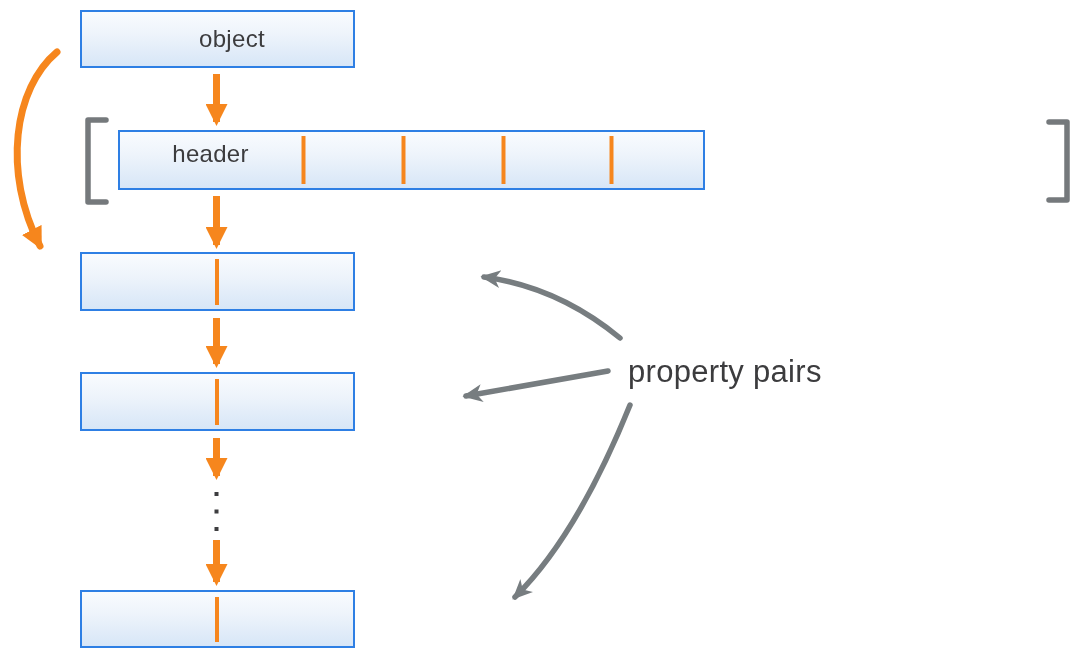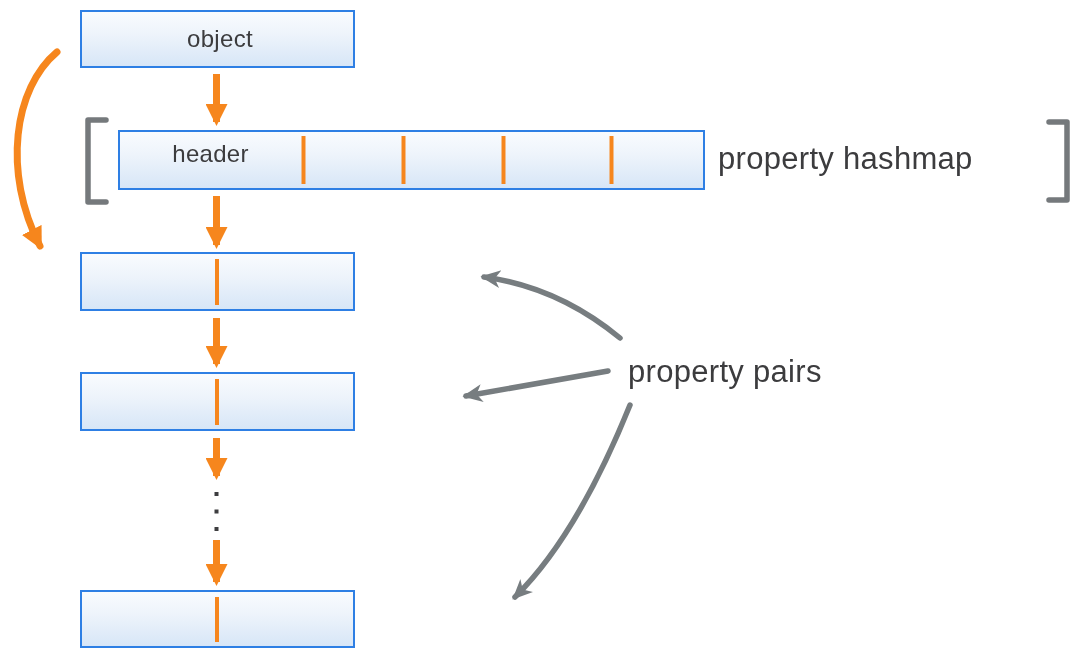--- a/index.html
+++ b/index.html
@@ -44,26 +44,25 @@
     height: 656px;
     pointer-events: none;
   }
 </style>
 </head>
 <body>
 
 <div id="canvas">
 
   <div class="box" style="left:80px; top:10px; width:275px; height:58px;"></div>
-  <div class="box-label" style="left:84px; top:10px; width:272px; height:58px;">object</div>
+  <div class="box-label" style="left:96px; top:10px; width:272px; height:58px;">object</div>
 
   <div class="box" style="left:118px; top:130px; width:587px; height:60px;"></div>
   <div class="box-label" style="left:118px; top:130px; width:185px; height:48px;">header</div>
 
-  <div class="caption" style="left:718px; top:141px;">property hashmap</div>
 
   <div class="box" style="left:80px; top:252px; width:275px; height:59px;"></div>
   <div class="box" style="left:80px; top:372px; width:275px; height:59px;"></div>
   <div class="box" style="left:80px; top:590px; width:275px; height:58px;"></div>
 
   <div class="caption" style="left:628px; top:354px;">property pairs</div>
 
   <svg class="overlay" viewBox="0 0 1078 656">
     <defs>
       <marker id="headOrange" viewBox="0 0 10 10" refX="8.2" refY="5" markerWidth="22" markerHeight="22" markerUnits="userSpaceOnUse" orient="auto">

